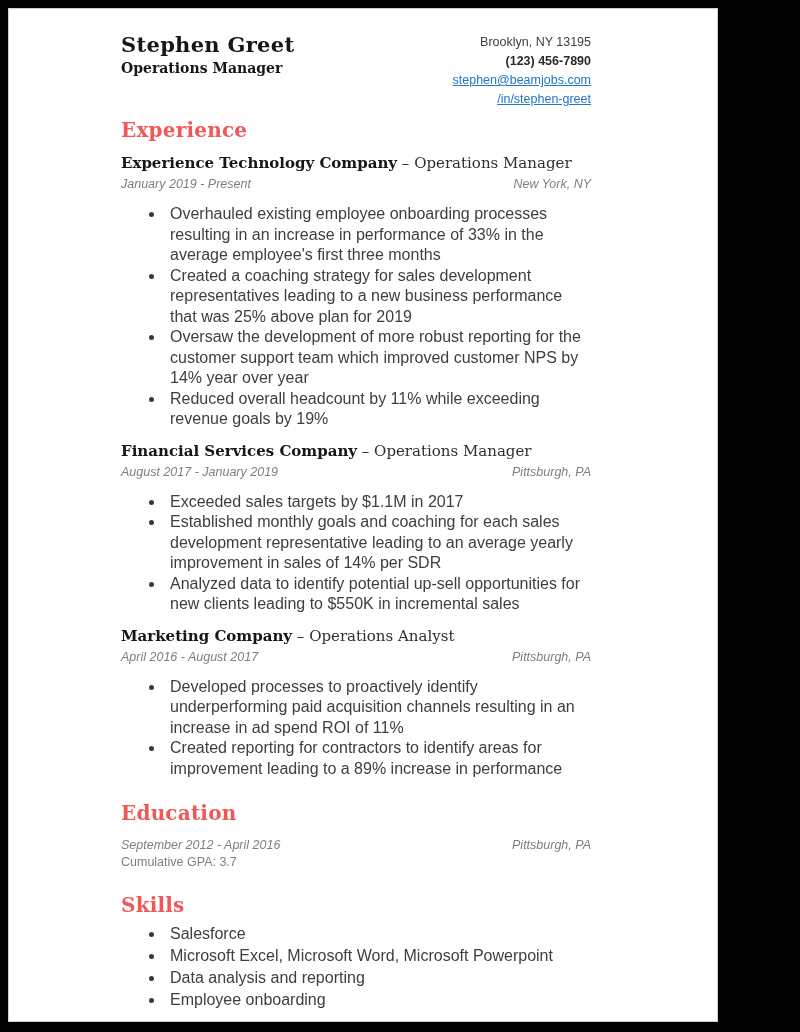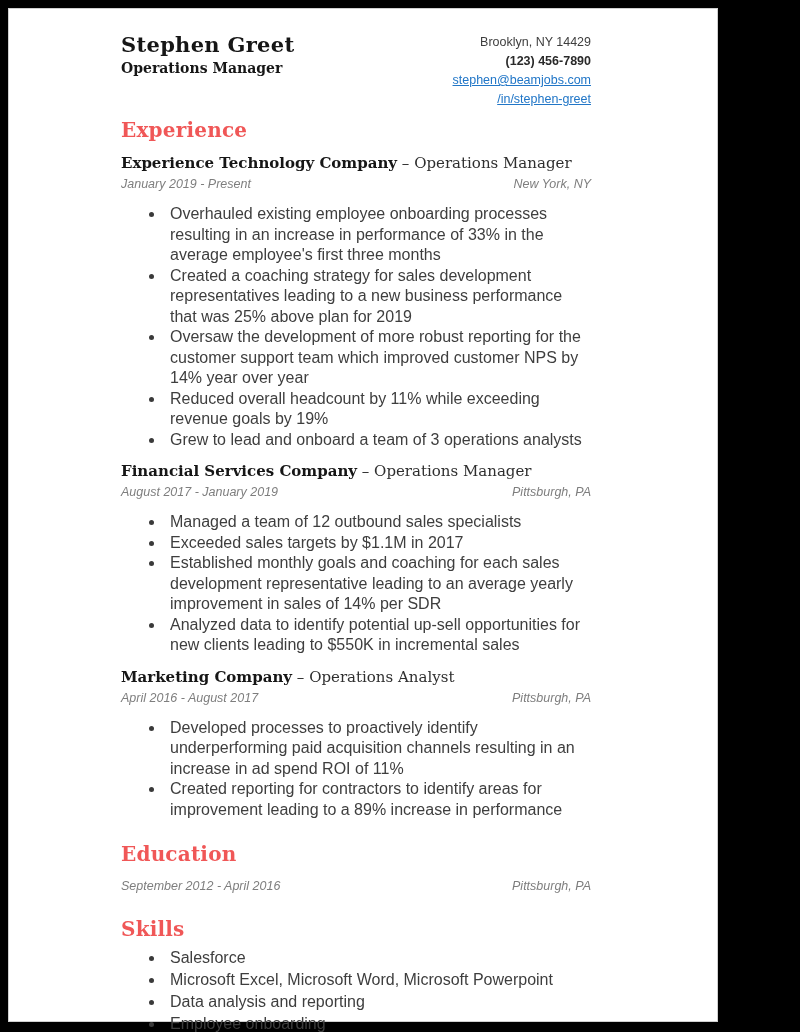--- a/index.html
+++ b/index.html
@@ -73,21 +73,21 @@
 
 <div class="page">
   <div class="content">
 
     <header class="header">
       <div>
         <h1 class="name">Stephen Greet</h1>
         <h2 class="headline">Operations Manager</h2>
       </div>
       <div class="contact">
-        <div>Brooklyn, NY 14429</div>
+        <div>Brooklyn, NY 13195</div>
         <div class="phone">(123) 456-7890</div>
         <a>stephen@beamjobs.com</a>
         <a>/in/stephen-greet</a>
       </div>
     </header>
 
     <h3 class="section-heading first">Experience</h3>
 
     <section class="job">
       <div class="title-line">
@@ -97,36 +97,34 @@
       </div>
       <div class="meta">
         <span>January 2019 - Present</span>
         <span>New York, NY</span>
       </div>
       <ul class="bullets">
         <li>Overhauled existing employee onboarding processes resulting in an increase in performance of 33% in the average employee's first three months</li>
         <li>Created a coaching strategy for sales development representatives leading to a new business performance that was 25% above plan for 2019</li>
         <li>Oversaw the development of more robust reporting for the customer support team which improved customer NPS by 14% year over year</li>
         <li>Reduced overall headcount by 11% while exceeding revenue goals by 19%</li>
-        <li>Grew to lead and onboard a team of 3 operations analysts</li>
       </ul>
     </section>
 
     <section class="job">
       <div class="title-line">
         <span class="company">Financial Services Company</span>
         <span class="sep">–</span>
         <span class="role">Operations Manager</span>
       </div>
       <div class="meta">
         <span>August 2017 - January 2019</span>
         <span>Pittsburgh, PA</span>
       </div>
       <ul class="bullets">
-        <li>Managed a team of 12 outbound sales specialists</li>
         <li>Exceeded sales targets by $1.1M in 2017</li>
         <li>Established monthly goals and coaching for each sales development representative leading to an average yearly improvement in sales of 14% per SDR</li>
         <li>Analyzed data to identify potential up-sell opportunities for new clients leading to $550K in incremental sales</li>
       </ul>
     </section>
 
     <section class="job">
       <div class="title-line">
         <span class="company">Marketing Company</span>
         <span class="sep">–</span>
@@ -142,20 +140,21 @@
       </ul>
     </section>
 
     <h3 class="section-heading">Education</h3>
 
     <section class="job">
       <div class="meta">
         <span>September 2012 - April 2016</span>
         <span>Pittsburgh, PA</span>
       </div>
+      <div class="gpa">Cumulative GPA: 3.7</div>
     </section>
 
     <h3 class="section-heading">Skills</h3>
 
     <ul class="bullets skills-list">
       <li>Salesforce</li>
       <li>Microsoft Excel, Microsoft Word, Microsoft Powerpoint</li>
       <li>Data analysis and reporting</li>
       <li>Employee onboarding</li>
     </ul>

